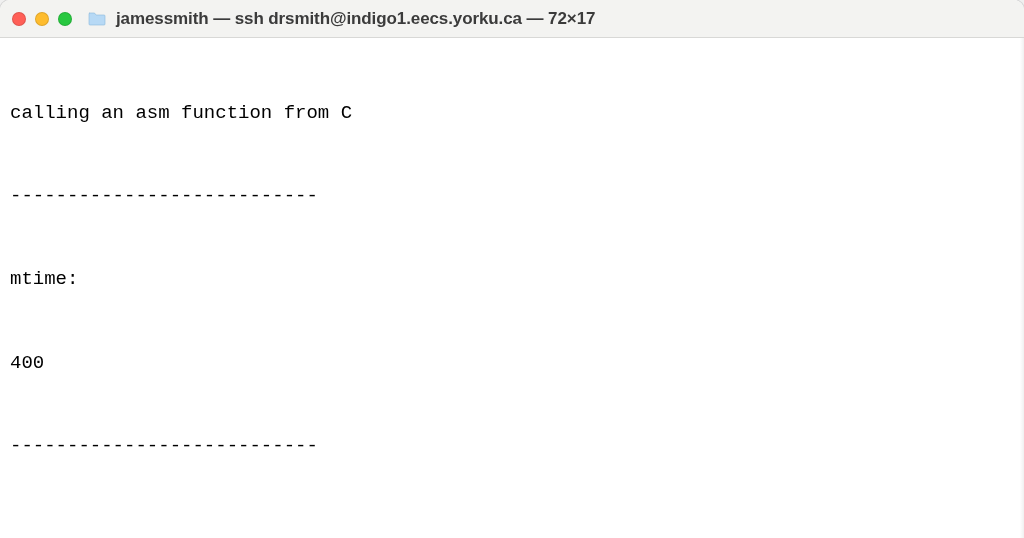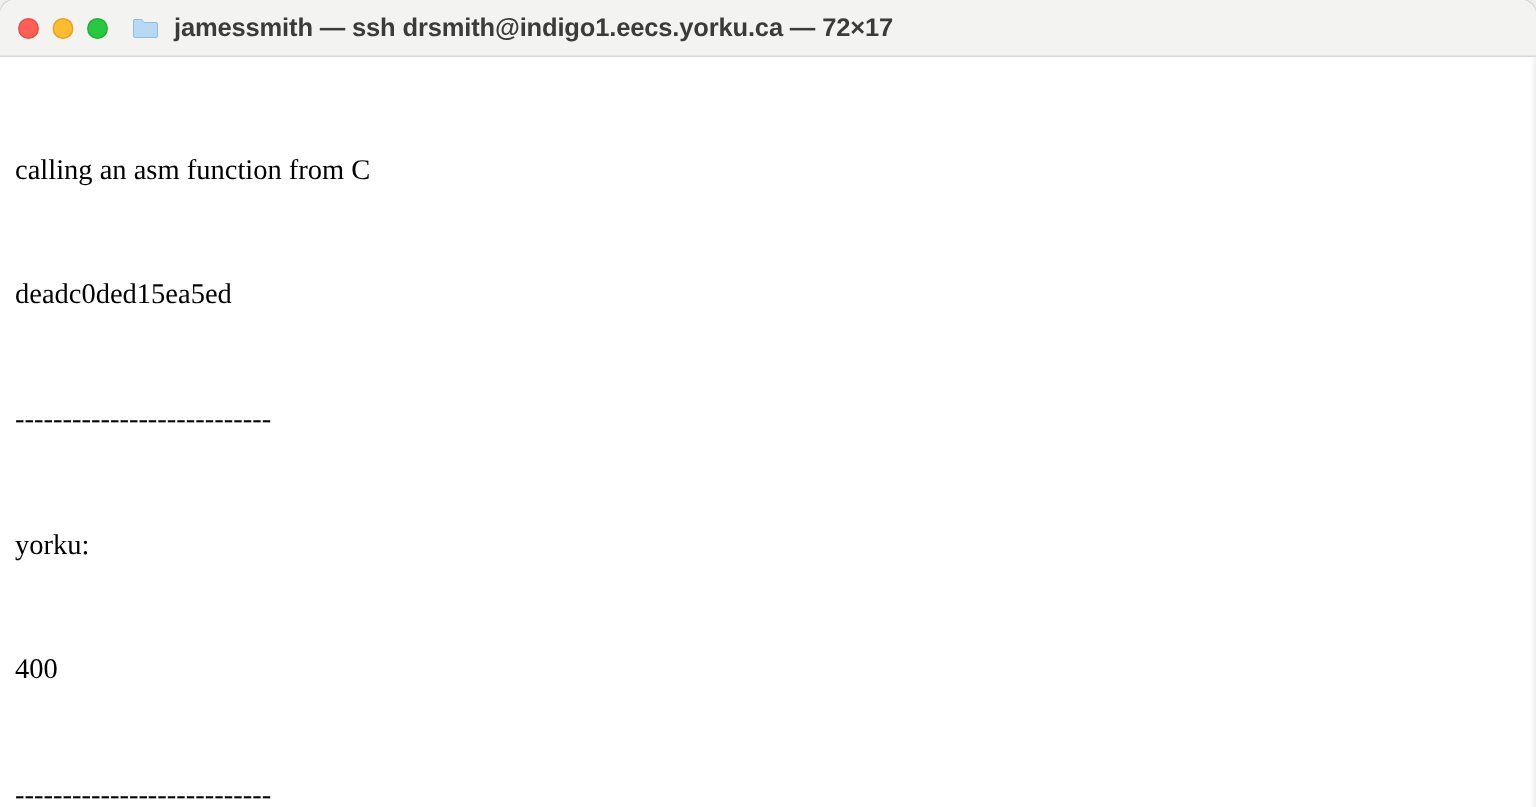--- a/index.html
+++ b/index.html
@@ -58,21 +58,21 @@
       font-size: 17px;
       font-weight: 700;
       color: #3b3b3b;
       white-space: nowrap;
       letter-spacing: -0.1px;
     }
     .terminal-body {
       flex: 1;
       background: #ffffff;
       padding: 6px 10px 4px 10px;
-      font-family: Liberation Serif, serif;
+      font-family: Liberation Mono, monospace;
       font-size: 19px;
       line-height: 27.8px;
       color: #000000;
       white-space: pre;
       overflow: hidden;
       position: relative;
     }
     .terminal-line {
       display: block;
     }
@@ -98,23 +98,22 @@
     <span class="folder-icon">
       <svg width="18" height="14" viewBox="0 0 18 14">
         <path d="M1.5 1 h5 l1.5 2 h8 a1 1 0 0 1 1 1 v8 a1 1 0 0 1 -1 1 h-14 a1 1 0 0 1 -1 -1 v-10 a1 1 0 0 1 1 -1 z" fill="#b7d9f5" stroke="#8ab8dc" stroke-width="0.6"></path>
       </svg>
     </span>
     <span class="title-text">jamessmith — ssh drsmith@indigo1.eecs.yorku.ca — 72×17</span>
   </div>
 
   <div class="terminal-body">
     <span class="terminal-line">calling an asm function from C</span>
-    <span class="terminal-line">deadc0ded15ea5ed</span>
     <span class="terminal-line">---------------------------</span>
-    <span class="terminal-line">yorku:</span>
+    <span class="terminal-line">mtime:</span>
     <span class="terminal-line">400</span>
     <span class="terminal-line">---------------------------</span>
     
     
     
     
     
     
     
     

